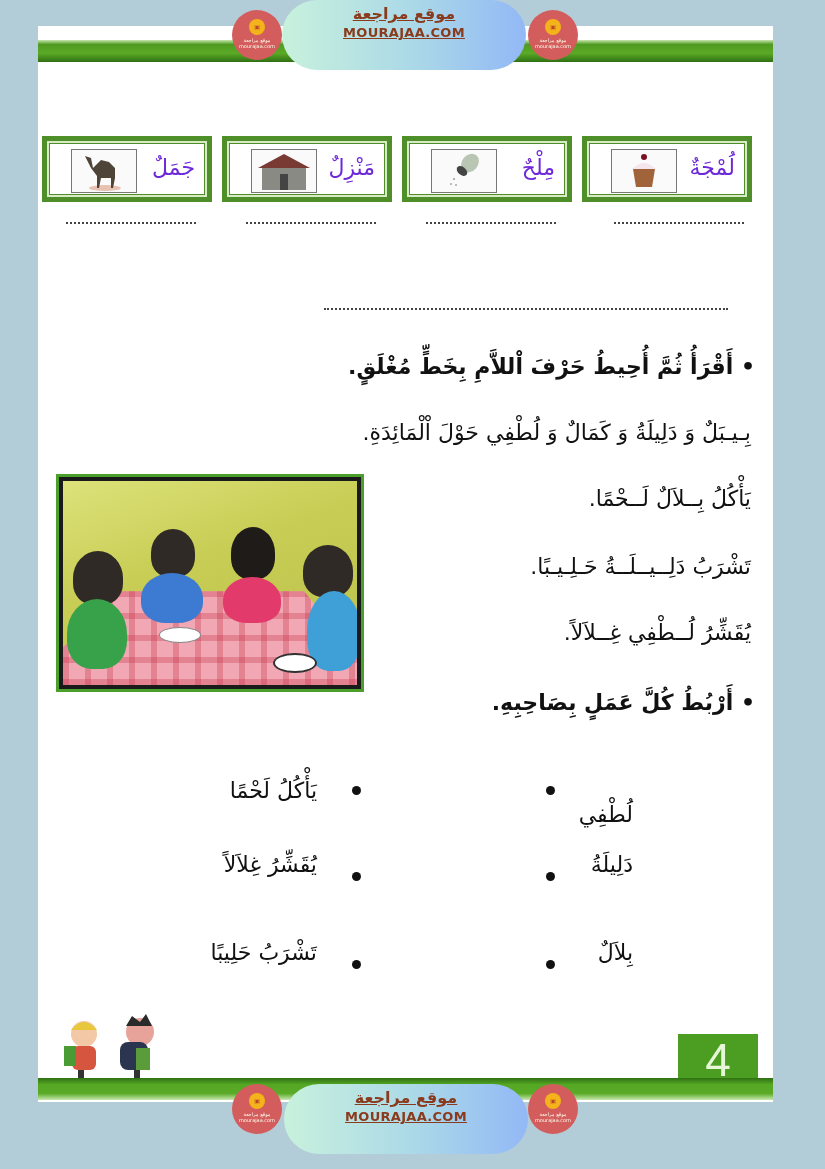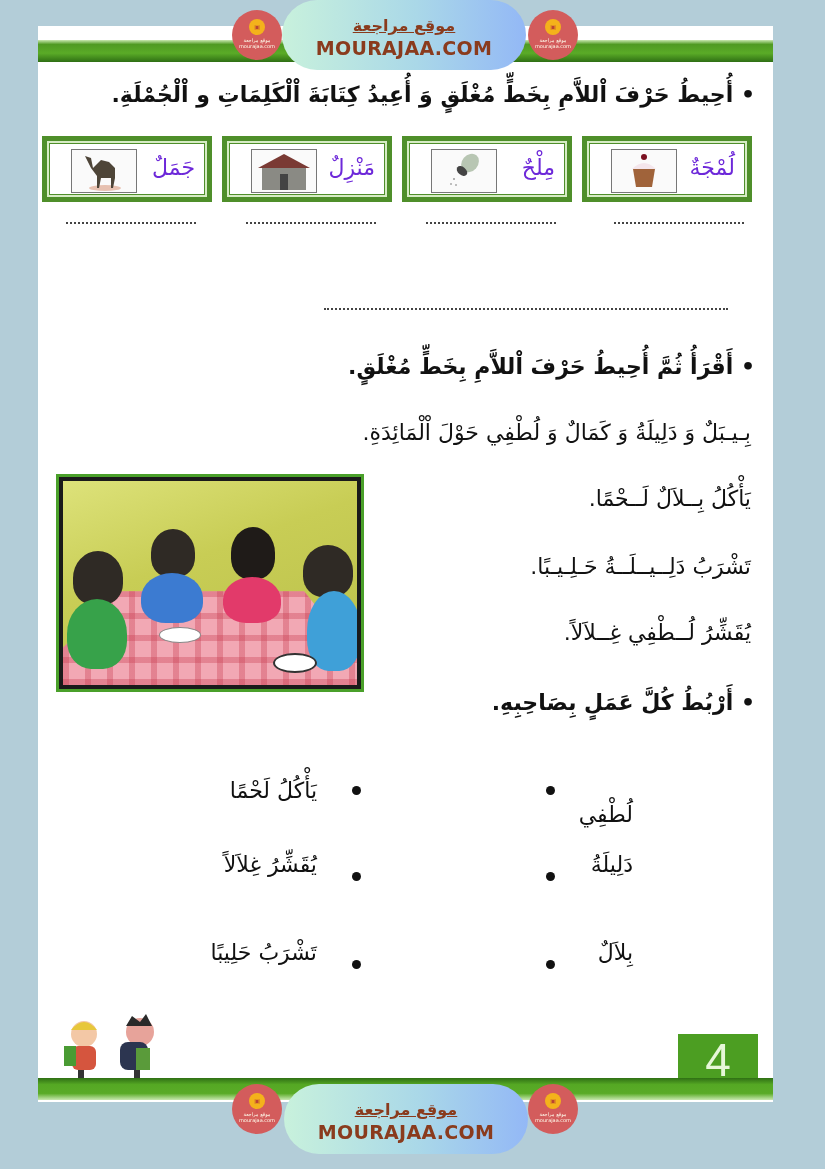--- a/index.html
+++ b/index.html
@@ -30,22 +30,22 @@
   .rtl { direction: rtl; font-family: "DejaVu Sans", sans-serif; color: #111; position: absolute; white-space: nowrap; }
   .instr { font-weight: bold; font-size: 22px; }
   .body-text { font-size: 22px; }
 
   
   .wm-pill {
     position: absolute; width: 244px; height: 70px; border-radius: 35px;
     background: linear-gradient(90deg, #c8f1dc 0%, #aad8e8 55%, #93b8f6 100%);
     text-align: center; color: #8a3b1d; font-family: "DejaVu Sans", sans-serif;
   }
-  .wm-pill .ar { font-size: 16px; font-weight: bold; text-decoration: underline; margin-top: 16px; display: block; direction: rtl; }
-  .wm-pill .en { font-size: 19px; font-weight: bold; display: block; margin-top: 2px; letter-spacing: 0.3px; }
+  .wm-pill .ar { font-size: 16px; font-weight: bold; text-decoration: underline; margin-top: 4px; display: block; direction: rtl; }
+  .wm-pill .en { font-size: 13px; font-weight: bold; text-decoration: underline; display: block; margin-top: 2px; letter-spacing: 0.3px; }
   .wm-badge {
     position: absolute; width: 50px; height: 50px; border-radius: 50%;
     background: #d35c5c; text-align: center; color: #ffe;
   }
   .wm-badge .dot { width: 16px; height: 16px; border-radius: 50%; background: #f4b21b; margin: 9px auto 2px; font-size: 6px; line-height: 16px; color: #b43; }
   .wm-badge .t { font-size: 5px; line-height: 6px; display: block; }
 
   
   .card {
     position: absolute; top: 110px; width: 170px; height: 66px;
@@ -77,21 +77,20 @@
   .kid { position: absolute; border-radius: 50% 50% 40% 40%; }
   .bullet { position: absolute; width: 9px; height: 9px; border-radius: 50%; background: #111; }
   .kids-art { position: absolute; left: 16px; top: 988px; width: 120px; height: 70px; }
 </style>
 </head>
 <body>
 
 <div class="page">
   <div class="green-band-top"></div>
 
-  <div class="rtl instr" style="right:18px; top:56px;">• أُحِيطُ حَرْفَ اْللاَّمِ بِخَطٍّ مُغْلَقٍ وَ أُعِيدُ كِتَابَةَ اْلْكَلِمَاتِ و اْلْجُمْلَةِ.</div>
 
   <div class="card" style="left:544px;">
     <span class="word">لُمْجَةٌ</span>
     <div class="pic">
       <svg width="40" height="40" viewBox="0 0 40 40">
           <circle cx="20" cy="6" r="3" fill="#7a1020"></circle>
           <path d="M8 18 Q20 6 32 18 Z" fill="#f4e6ec"></path>
           <path d="M9 18 L12 36 L28 36 L31 18 Z" fill="#a0633a"></path>
         </svg>
     </div>

